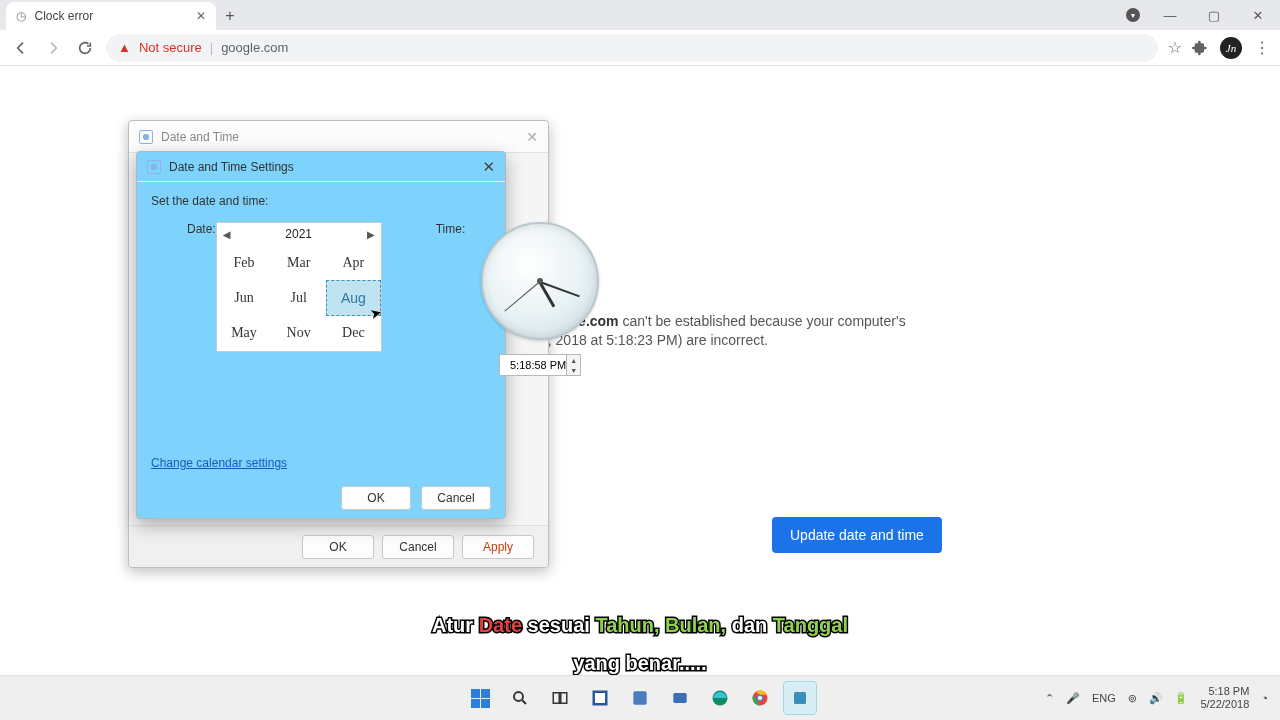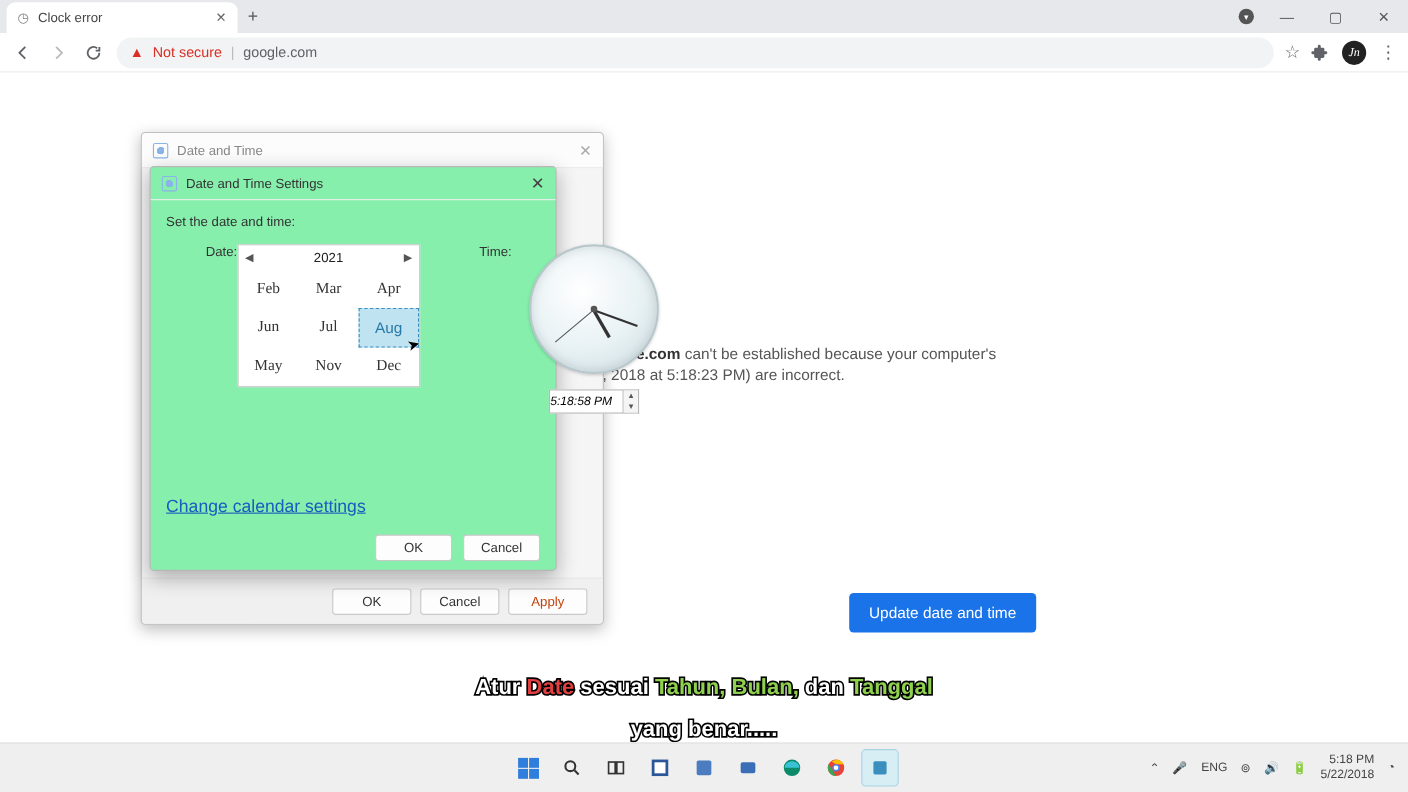--- a/index.html
+++ b/index.html
@@ -25,33 +25,33 @@
 .right-icons { display: flex; align-items: center; gap: 12px; color: #5f6368; }
 .avatar { width: 22px; height: 22px; border-radius: 50%; background: #222; color: #fff; display: flex; align-items: center; justify-content: center; font-size: 11px; font-style: italic; font-family: serif; }
 
 
 .page-area { position: absolute; left: 0; top: 66px; right: 0; bottom: 45px; background: #fff; }
 .err-text { position: absolute; left: 540px; top: 244px; font-size: 14px; color: #555; line-height: 22px; width: 380px; }
 .err-text2 { position: absolute; left: 540px; top: 266px; font-size: 14px; color: #555; }
 .err-host { font-weight: 600; color: #333; }
 .enh-box { position: absolute; left: 540px; top: 352px; height: 48px; width: 380px; border: 1px solid #dcdcdc; border-radius: 4px; display: flex; align-items: center; padding: 0 12px; font-size: 14px; color: #444; }
 .enh-link { color: #1a73e8; text-decoration: underline; margin-left: 4px; cursor: pointer; }
-.upd-btn { position: absolute; left: 772px; top: 473px; background: #1a73e8; color: #fff; border: none; border-radius: 4px; padding: 10px 18px; font-size: 14px; cursor: pointer; }
+.upd-btn { position: absolute; left: 772px; top: 451px; background: #1a73e8; color: #fff; border: none; border-radius: 4px; padding: 10px 18px; font-size: 14px; cursor: pointer; }
 
 
 .dlg1 { position: absolute; left: 128px; top: 120px; width: 421px; height: 448px; background: #f5f5f5; border: 1px solid #bfbfbf; border-radius: 4px; box-shadow: 0 4px 14px rgba(0,0,0,.25); }
 .dlg1-title { height: 32px; display: flex; align-items: center; padding: 0 10px; font-size: 12px; color: #888; gap: 8px; border-bottom: 1px solid #e2e2e2; background: #fcfcfc; border-radius: 4px 4px 0 0; }
 .gear-ico { width: 14px; height: 14px; background: radial-gradient(circle, #8ab4e8 40%, transparent 41%); border: 1px solid #8ab4e8; border-radius: 2px; }
 .dlg-close { margin-left: auto; color: #aaa; font-size: 14px; }
 .dlg1-foot { position: absolute; bottom: 0; left: 0; right: 0; height: 42px; background: #f0f0f0; border-top: 1px solid #e0e0e0; display: flex; align-items: center; justify-content: flex-end; gap: 8px; padding-right: 14px; border-radius: 0 0 4px 4px; }
 .w-btn { min-width: 72px; height: 24px; background: #fdfdfd; border: 1px solid #c9c9c9; border-radius: 3px; font-size: 12px; color: #333; }
 .w-btn.disabled { color: #c2410c; }
 
 
-.dlg2 { position: absolute; left: 136px; top: 151px; width: 370px; height: 368px; background: #86efac; border: 1px solid #b7b7b7; border-radius: 4px; box-shadow: 0 6px 18px rgba(0,0,0,.3); }
+.dlg2 { position: absolute; left: 136px; top: 151px; width: 370px; height: 368px; background: #7dd3fc; border: 1px solid #b7b7b7; border-radius: 4px; box-shadow: 0 6px 18px rgba(0,0,0,.3); }
 .dlg2-title { height: 30px; display: flex; align-items: center; padding: 0 10px; font-size: 12px; color: #333; gap: 8px; border-bottom: 1px solid #eee; }
 .dlg2-close { margin-left: auto; color: #444; font-size: 15px; cursor: pointer; }
 .dlg2-body { padding: 12px 14px 0 14px; font-size: 12px; color: #333; }
 .set-lbl { font-size: 12px; margin-bottom: 14px; }
 .dt-row { display: flex; gap: 18px; }
 .dt-col { display: flex; flex-direction: row; margin-left: 36px; }
 .col-lbl { font-size: 12px; margin-bottom: 6px; }
 
 .date-box { width: 166px; height: 130px; border: 1px solid #c9c9c9; background: #fff; display: flex; flex-direction: column; }
 .month-nav { height: 22px; display: flex; align-items: center; justify-content: space-between; padding: 0 6px; font-size: 11px; color: #555; }
@@ -64,25 +64,25 @@
 
 .clock-wrap { width: 150px; display: flex; flex-direction: column; align-items: center; }
 .clock { width: 118px; height: 118px; border-radius: 50%; background: radial-gradient(circle at 40% 35%, #fff 0%, #e7f1f4 55%, #c7d7db 100%); border: 2px solid #b8c7cc; position: relative; box-shadow: inset 0 0 10px rgba(0,0,0,.12), 0 1px 3px rgba(0,0,0,.2); }
 .hand { position: absolute; left: 50%; top: 50%; transform-origin: 0 50%; background: #333; height: 2px; }
 .hh { width: 28px; transform: rotate(60deg); height: 3px; }
 .mm { width: 42px; transform: rotate(20deg); }
 .ss { width: 46px; transform: rotate(140deg); height: 1px; background: #555; }
 .pin { position: absolute; left: 50%; top: 50%; width: 6px; height: 6px; background: #555; border-radius: 50%; transform: translate(-50%,-50%); }
 
 .time-edit { margin-top: 14px; display: flex; }
-.time-input { width: 68px; height: 22px; border: 1px solid #b7b7b7; font-size: 11px; text-align: left; font-style: italic; }
+.time-input { width: 68px; height: 22px; border: 1px solid #b7b7b7; font-size: 11px; text-align: right; }
 .spinner { width: 14px; height: 22px; border: 1px solid #b7b7b7; border-left: none; display: flex; flex-direction: column; }
 .sp-btn { flex: 1; display: flex; align-items: center; justify-content: center; font-size: 7px; color: #555; background: #f4f4f4; }
 
-.cal-link { color: #1a5bbf; text-decoration: underline; font-size: 16px; position: absolute; left: 14px; bottom: 48px; cursor: pointer; }
+.cal-link { color: #1a5bbf; text-decoration: underline; font-size: 12px; position: absolute; left: 14px; bottom: 48px; cursor: pointer; }
 .dlg2-foot { position: absolute; bottom: 0; left: 0; right: 0; height: 40px; display: flex; align-items: center; justify-content: flex-end; gap: 10px; padding-right: 14px; }
 
 
 .subs { position: absolute; left: 0; width: 100%; text-align: center; font-size: 20px; font-weight: 700; pointer-events: none; font-family: Arial, sans-serif; }
 .outline { -webkit-text-stroke: 3px #000; paint-order: stroke fill; }
 .sub-white { color: #fff; }
 .sub-red { color: #e04040; }
 .sub-green { color: #8fd14f; }
 
 

